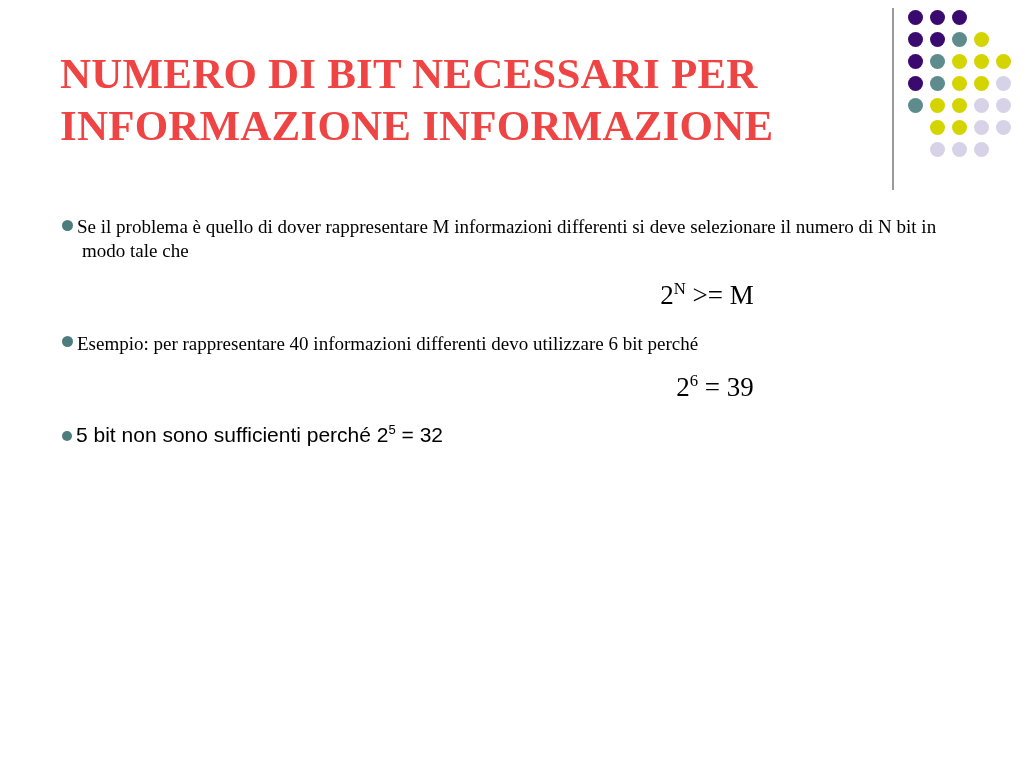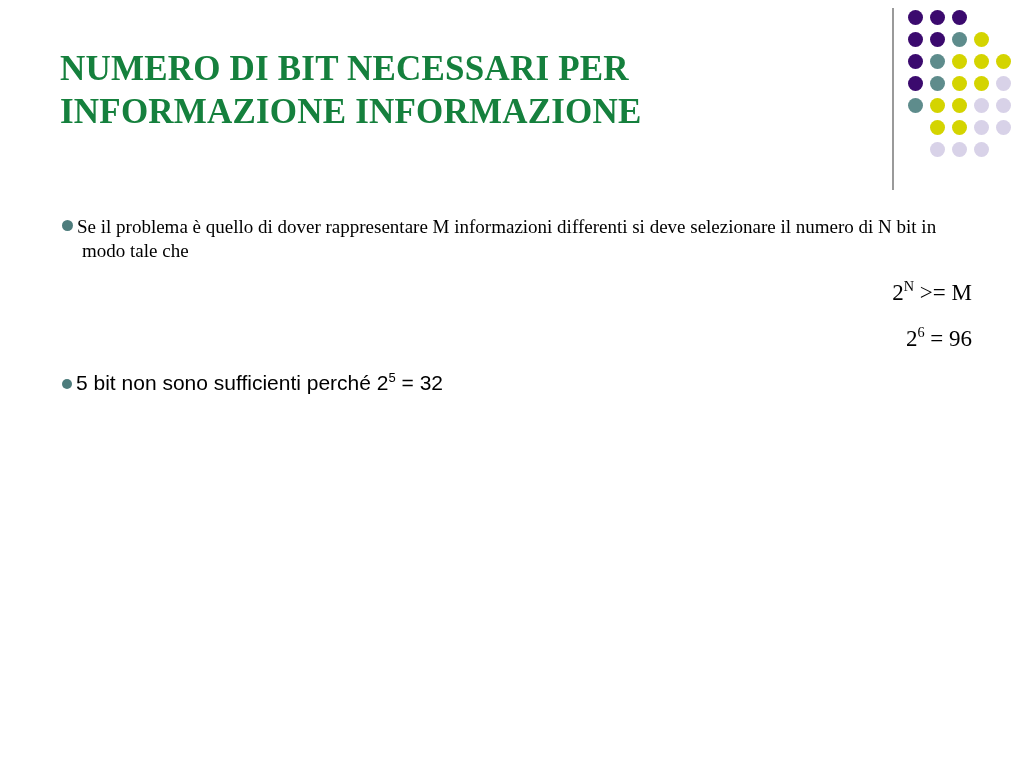--- a/index.html
+++ b/index.html
@@ -45,23 +45,23 @@
   }
 
   
   .title {
     position: absolute;
     left: 60px;
     top: 48px;
     width: 800px;
     font-family: "Liberation Serif", serif;
     font-weight: bold;
-    font-size: 35px;
+    font-size: 43px;
     line-height: 1.22;
-    color: #15803d;
+    color: #ef4444;
     letter-spacing: 0.2px;
   }
   .title .line { display: block; }
 
   
   .body {
     position: absolute;
     left: 62px;
     top: 196px;
     width: 910px;
@@ -78,23 +78,23 @@
     display: inline-block;
     width: 11px;
     height: 11px;
     border-radius: 50%;
     background: #4d7c7c;
     vertical-align: 0.12em;
     margin-right: 4px;
     text-indent: 0;
   }
   .formula {
-    font-size: 23px;
+    font-size: 27px;
     line-height: 1.3;
-    text-align: right;
+    text-align: center;
     padding-left: 380px;
     margin-top: 14px;
     margin-bottom: 16px;
   }
   .formula.second { padding-left: 396px; }
   sup { font-size: 0.62em; vertical-align: super; line-height: 0; }
 
   .last-line {
     position: relative;
     font-family: "Liberation Sans", sans-serif;
@@ -160,19 +160,20 @@
     <span class="line">NUMERO DI BIT NECESSARI PER</span>
     <span class="line">INFORMAZIONE INFORMAZIONE</span>
   </div>
 
   <div class="body">
 
     <p class="bullet-para"><span class="bullet-dot"></span><span>Se il problema è quello di dover rappresentare M informazioni differenti si deve selezionare il numero di N bit in modo tale che</span></p>
 
     <p class="formula"><span>2</span><sup>N</sup><span> &gt;= M</span></p>
 
+    <p class="bullet-para"><span class="bullet-dot"></span><span>Esempio: per rappresentare 40 informazioni differenti devo utilizzare 6 bit perché</span></p>
 
-    <p class="formula second"><span>2</span><sup>6</sup><span> = 96</span></p>
+    <p class="formula second"><span>2</span><sup>6</sup><span> = 39</span></p>
 
     <p class="last-line"><span class="bullet-dot"></span><span>5 bit non sono sufficienti perché 2</span><sup>5</sup><span> = 32</span></p>
 
   </div>
 </div>
 
 </body></html>

